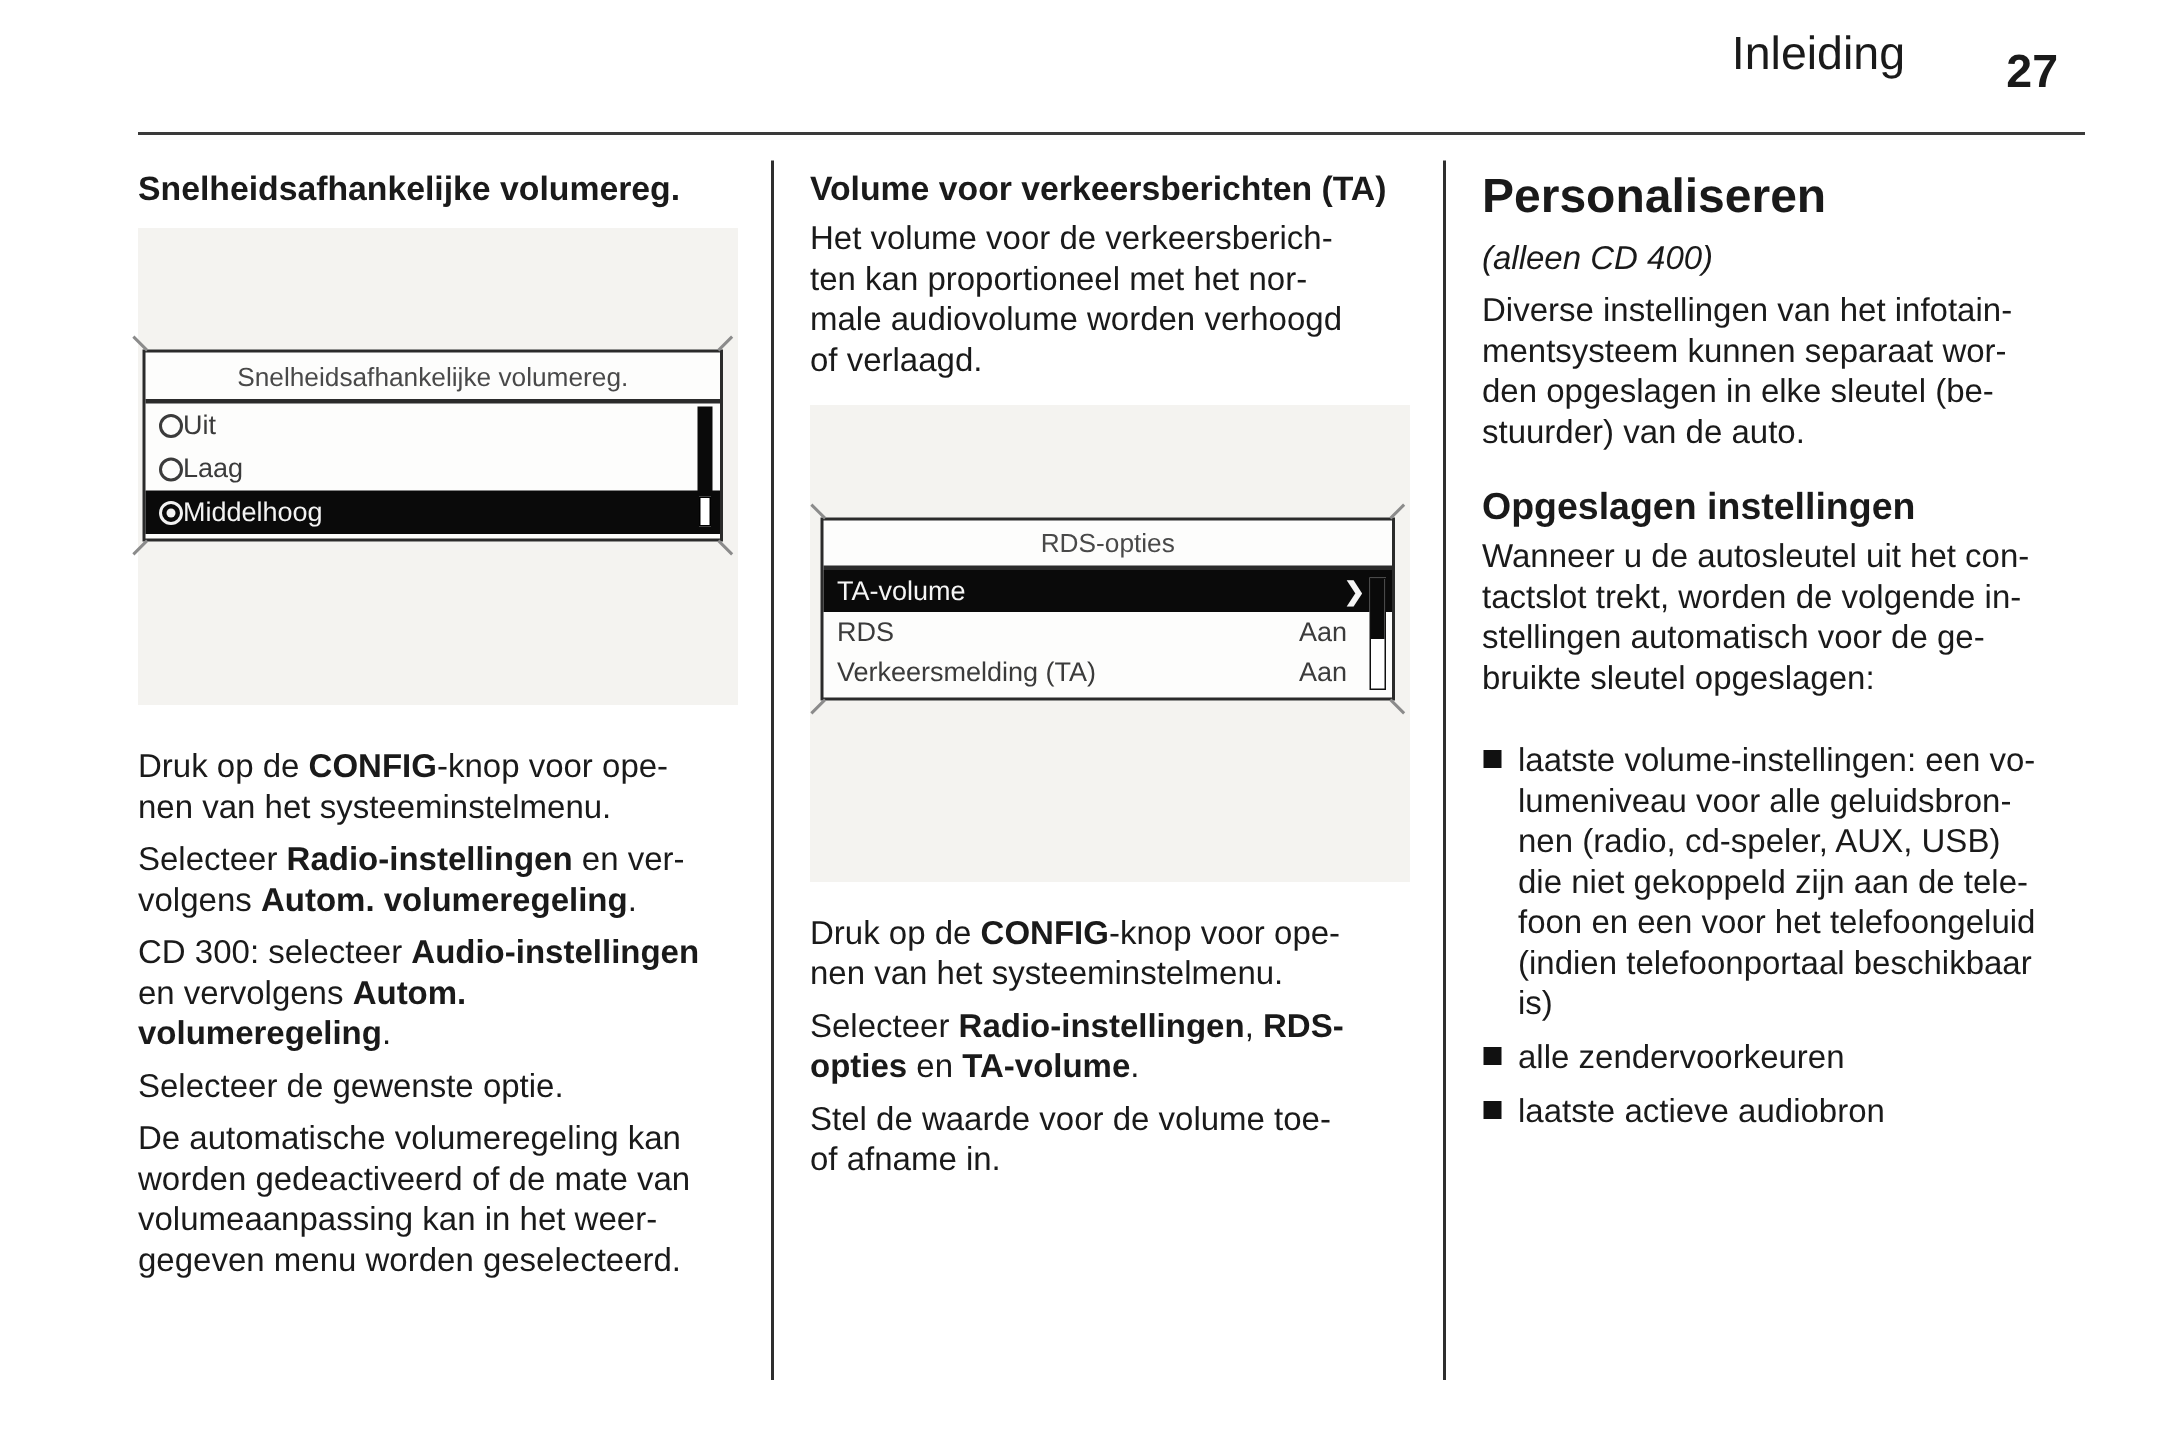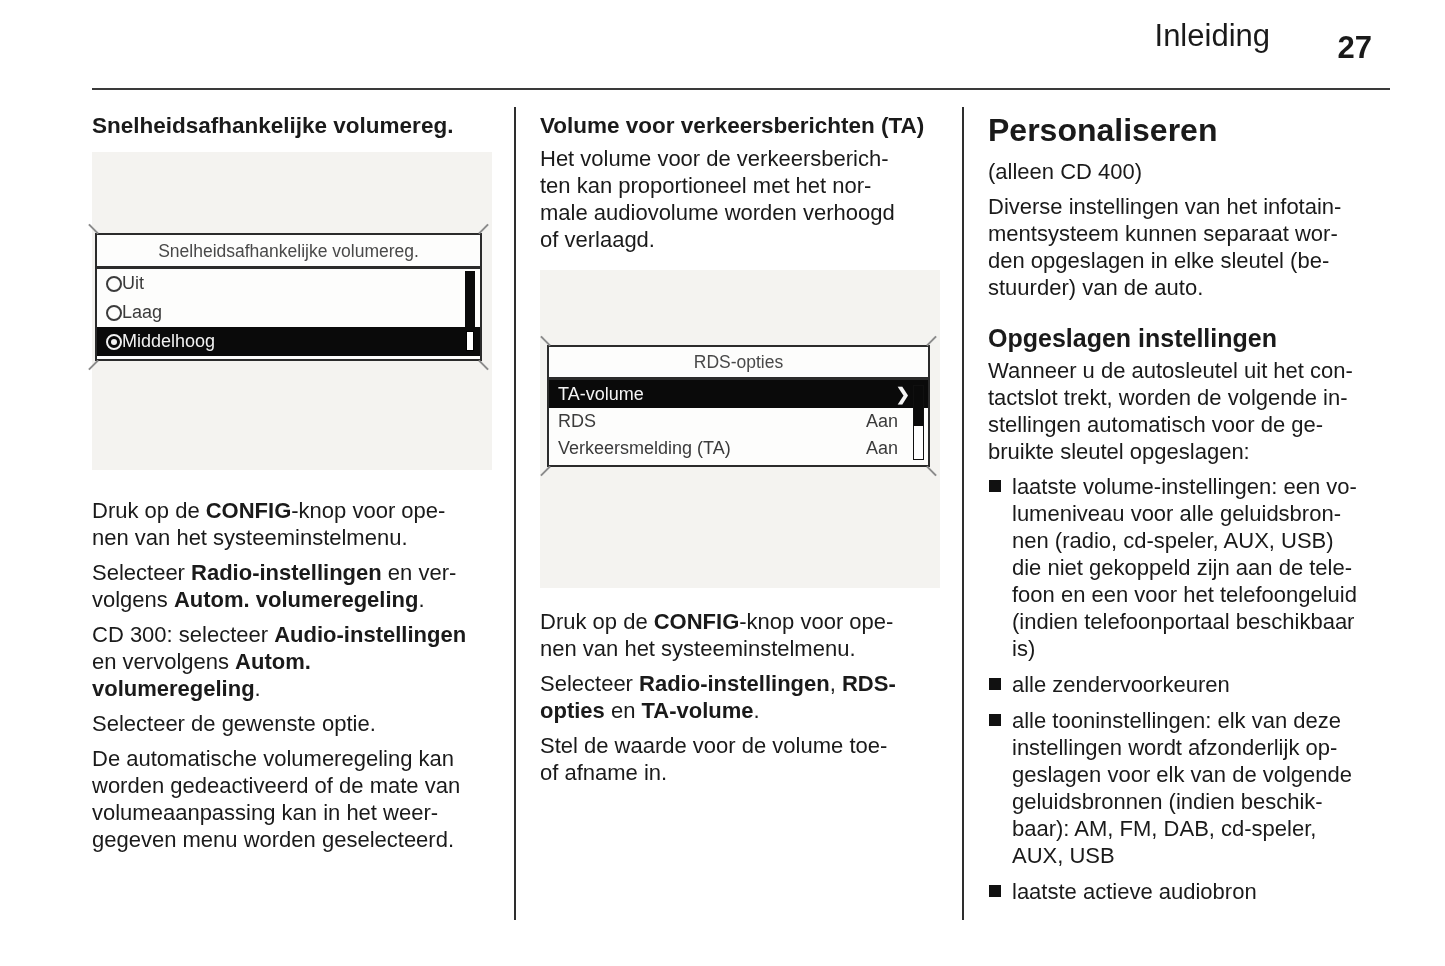--- a/index.html
+++ b/index.html
@@ -16,21 +16,21 @@
   .vdiv.d1 { left:514px; } .vdiv.d2 { left:962px; }
 
   
   .col { position:absolute; top:112px; font-size:22px; line-height:27px; }
   .col1 { left:92px;  width:400px; }
   .col2 { left:540px; width:400px; }
   .col3 { left:988px; width:408px; }
   .h3 { margin:0; font-size:22.5px; font-weight:bold; line-height:27px; white-space:nowrap; }
   .h1 { margin:0; font-size:32px; font-weight:bold; line-height:36px; white-space:nowrap; }
   .h2 { margin:22px 0 0 0; font-size:25px; font-weight:bold; line-height:30px; white-space:nowrap; }
-  .subnote { margin-top:10px; }
+  .subnote { margin-top:10px;font-style:italic; }
   p.body { margin:0 0 8px 0; white-space:pre-line; }
   .ptext { white-space:pre-line; }
   .pblock { margin-top:27px; }
   .b { font-weight:bold; }
 
   
   .figure { position:relative; margin-top:13px; height:318px; background:#f4f3f0; }
   .col2 .figure { margin-top:17px; }
 
   
@@ -58,21 +58,21 @@
   .sfill2 { position:absolute; left:0; top:0; width:100%; height:55%; background:#0a0a0a; }
 
   
   .tick { position:absolute; width:13px; height:2px; background:#8b8b8b; }
   .tick.tl { left:-10px; top:-7px;  transform:rotate(45deg); }
   .tick.tr { right:-10px; top:-7px; transform:rotate(-45deg); }
   .tick.bl { left:-10px; bottom:-7px; transform:rotate(-45deg); }
   .tick.br { right:-10px; bottom:-7px; transform:rotate(45deg); }
 
   
-  ul.bullets { list-style:none; margin:8px 0 0 0; padding:0; }
+  ul.bullets { list-style:none; margin:28px 0 0 0; padding:0; }
   ul.bullets li { position:relative; padding-left:24px; margin:0 0 9px 0; white-space:pre-line; }
   .sq { position:absolute; left:1px; top:7px; width:12px; height:12px; background:#111; }
 </style>
 </head>
 <body>
 
 <div class="page">
 
   <div class="hdr-title">Inleiding</div>
   <div class="hdr-num">27</div>
@@ -184,23 +184,17 @@
 bruikte sleutel opgeslagen:</p>
     <ul class="bullets">
       <li><span class="sq"></span><span class="ptext">laatste volume-instellingen: een vo-
 lumeniveau voor alle geluidsbron-
 nen (radio, cd-speler, AUX, USB)
 die niet gekoppeld zijn aan de tele-
 foon en een voor het telefoongeluid
 (indien telefoonportaal beschikbaar
 is)</span></li>
       <li><span class="sq"></span><span class="ptext">alle zendervoorkeuren</span></li>
-      <li><span class="sq"></span><span class="ptext">alle tooninstellingen: elk van deze
-instellingen wordt afzonderlijk op-
-geslagen voor elk van de volgende
-geluidsbronnen (indien beschik-
-baar): AM, FM, DAB, cd-speler,
-AUX, USB</span></li>
       <li><span class="sq"></span><span class="ptext">laatste actieve audiobron</span></li>
     </ul>
   </div>
 
 </div>
 
 </body></html>

